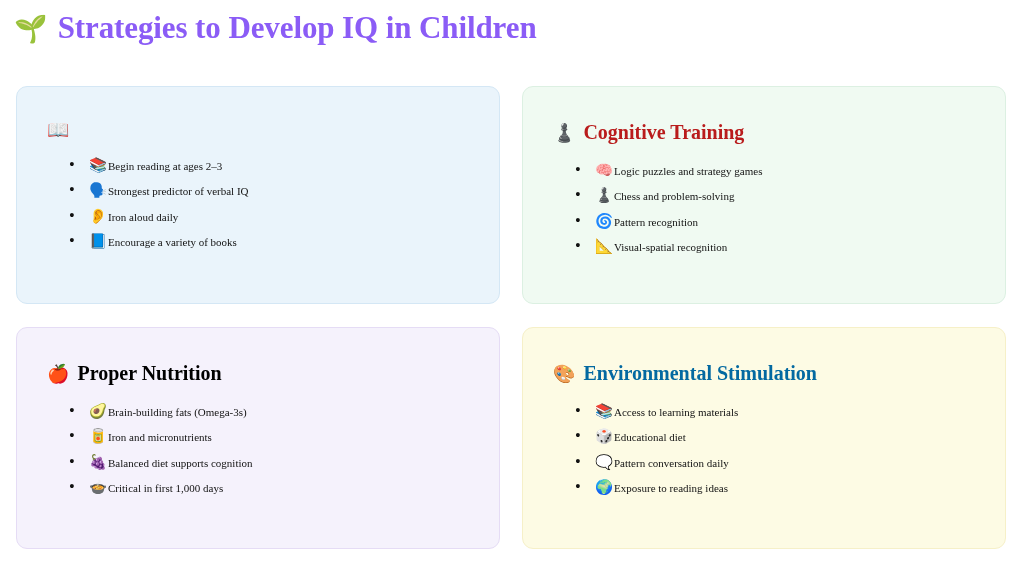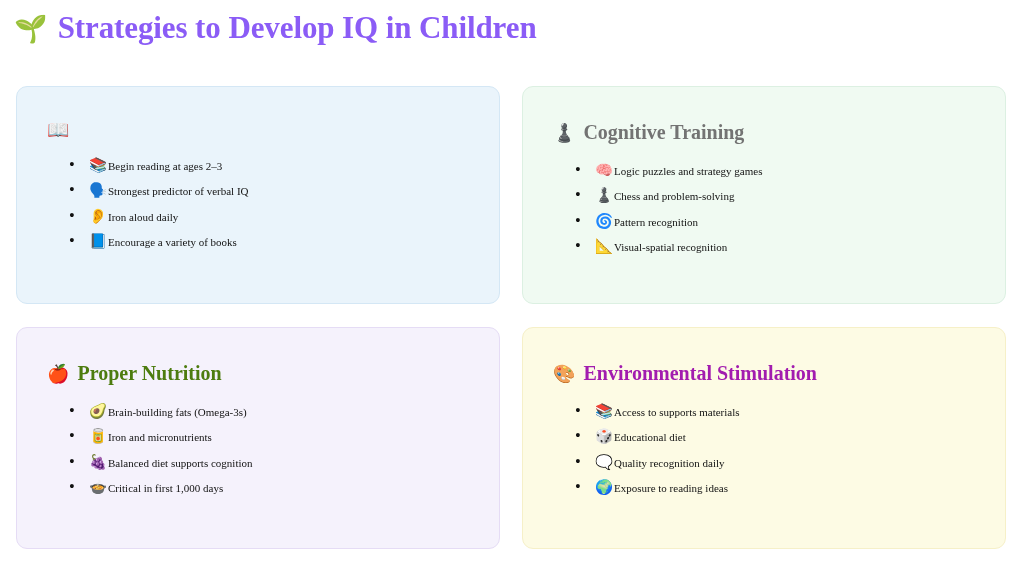--- a/index.html
+++ b/index.html
@@ -145,21 +145,21 @@
         <li>
           <span class="bullet">•</span>
           <span class="item-emoji">📘</span><span class="item-text">Encourage a variety of books</span>
         </li>
       </ul>
     </div>
 
     <div class="card theme-green">
       <div class="card-title">
         <span class="card-title-emoji">♟️</span>
-        <span class="card-title-text" style="color:#737373">Cognitive Training</span>
+        <span class="card-title-text" style="color:#b91c1c">Cognitive Training</span>
       </div>
       <ul class="card-list">
         <li>
           <span class="bullet">•</span>
           <span class="item-emoji">🧠</span><span class="item-text">Logic puzzles and strategy games</span>
         </li>
         <li>
           <span class="bullet">•</span>
           <span class="item-emoji">♟️</span><span class="item-text">Chess and problem-solving</span>
         </li>
@@ -170,21 +170,21 @@
         <li>
           <span class="bullet">•</span>
           <span class="item-emoji">📐</span><span class="item-text">Visual-spatial recognition</span>
         </li>
       </ul>
     </div>
 
     <div class="card theme-purple">
       <div class="card-title">
         <span class="card-title-emoji">🍎</span>
-        <span class="card-title-text" style="color:#4d7c0f">Proper Nutrition</span>
+        <span class="card-title-text" style="color:#000000">Proper Nutrition</span>
       </div>
       <ul class="card-list">
         <li>
           <span class="bullet">•</span>
           <span class="item-emoji">🥑</span><span class="item-text">Brain-building fats (Omega-3s)</span>
         </li>
         <li>
           <span class="bullet">•</span>
           <span class="item-emoji">🥫</span><span class="item-text">Iron and micronutrients</span>
         </li>
@@ -195,34 +195,34 @@
         <li>
           <span class="bullet">•</span>
           <span class="item-emoji">🍲</span><span class="item-text">Critical in first 1,000 days</span>
         </li>
       </ul>
     </div>
 
     <div class="card theme-gold">
       <div class="card-title">
         <span class="card-title-emoji">🎨</span>
-        <span class="card-title-text" style="color:#a21caf">Environmental Stimulation</span>
-      </div>
-      <ul class="card-list">
-        <li>
-          <span class="bullet">•</span>
-          <span class="item-emoji">📚</span><span class="item-text">Access to supports materials</span>
+        <span class="card-title-text" style="color:#0369a1">Environmental Stimulation</span>
+      </div>
+      <ul class="card-list">
+        <li>
+          <span class="bullet">•</span>
+          <span class="item-emoji">📚</span><span class="item-text">Access to learning materials</span>
         </li>
         <li>
           <span class="bullet">•</span>
           <span class="item-emoji">🎲</span><span class="item-text">Educational diet</span>
         </li>
         <li>
           <span class="bullet">•</span>
-          <span class="item-emoji">🗨️</span><span class="item-text">Quality recognition daily</span>
+          <span class="item-emoji">🗨️</span><span class="item-text">Pattern conversation daily</span>
         </li>
         <li>
           <span class="bullet">•</span>
           <span class="item-emoji">🌍</span><span class="item-text">Exposure to reading ideas</span>
         </li>
       </ul>
     </div>
 
   </div>
 </div>

